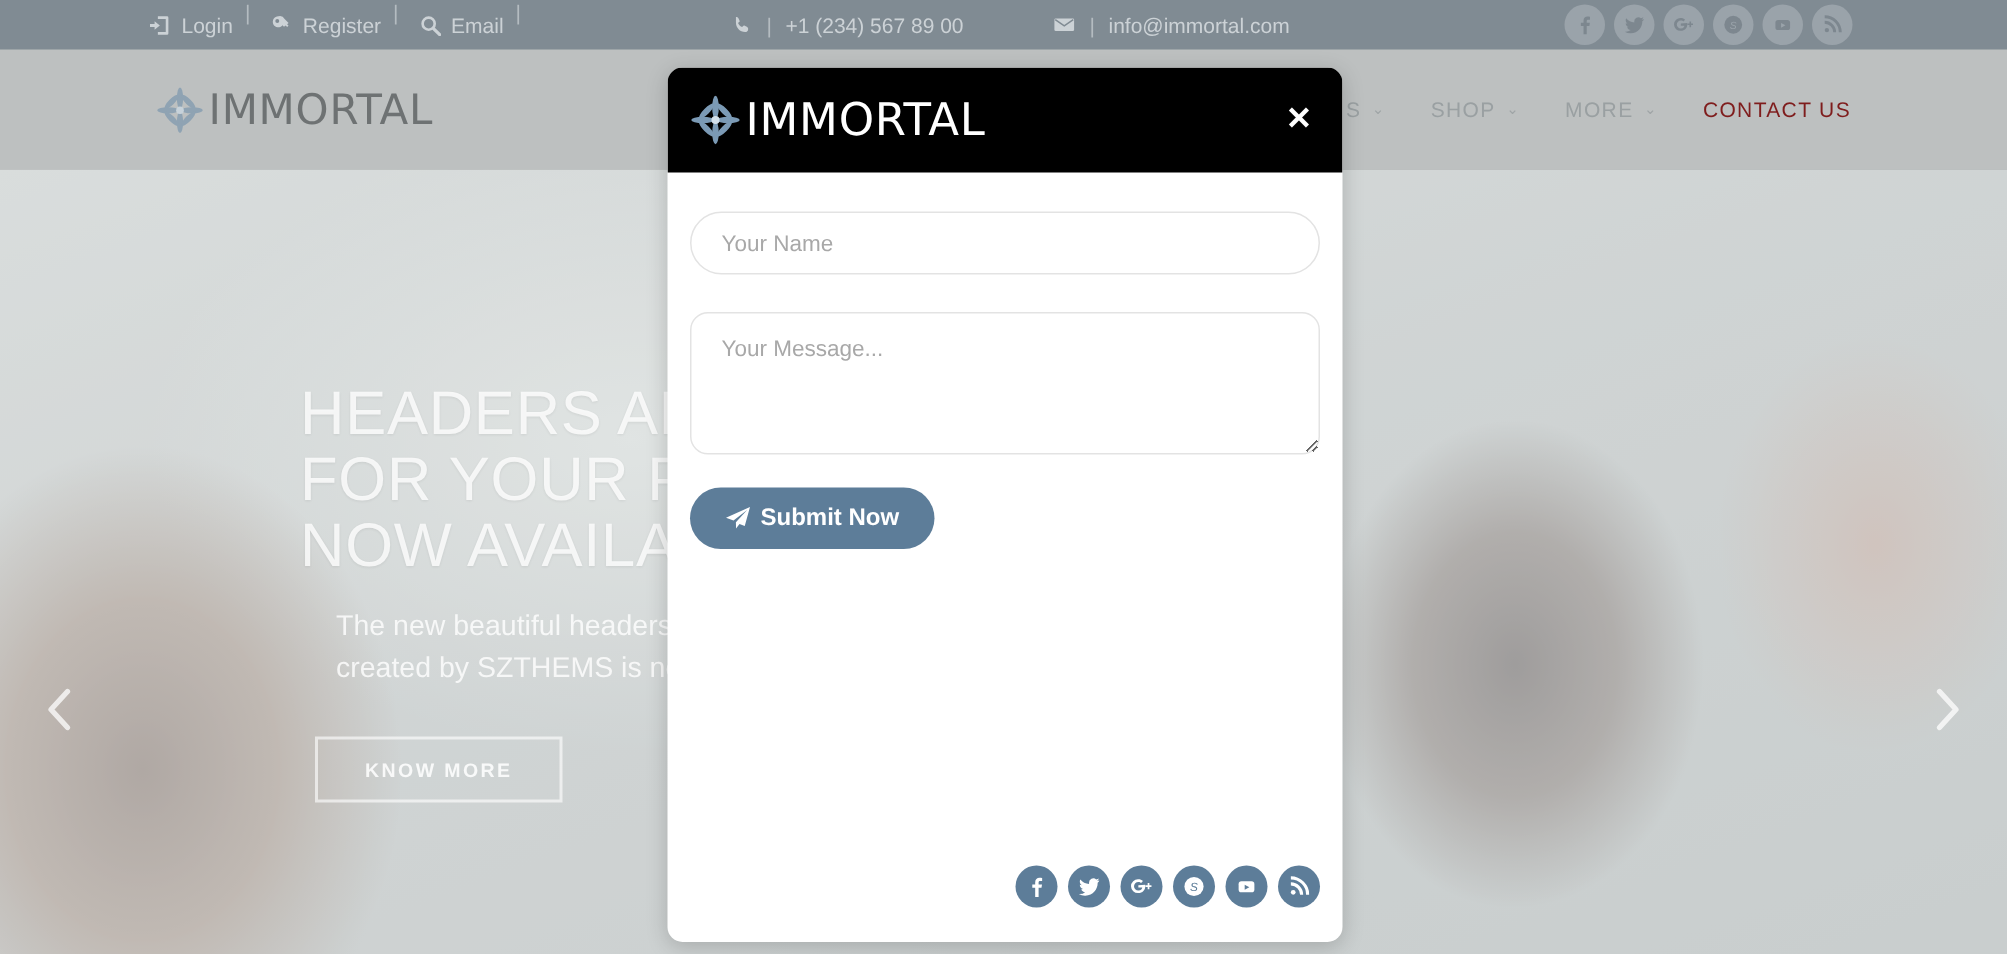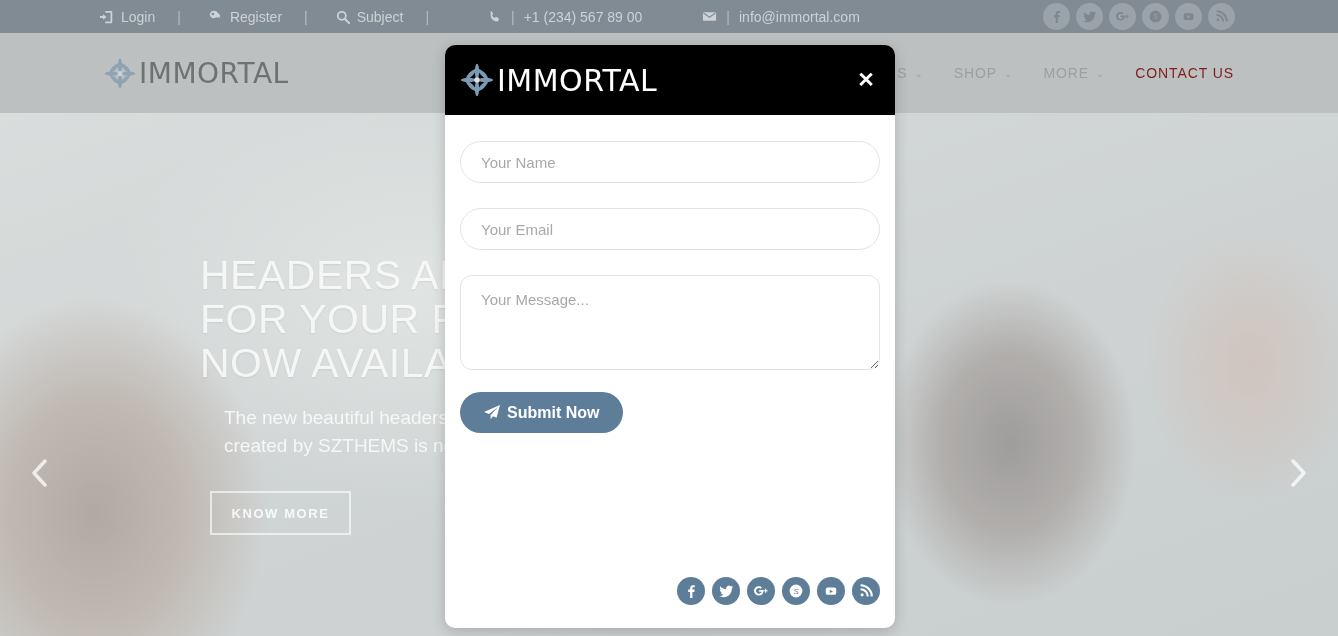--- a/index.html
+++ b/index.html
@@ -42,21 +42,21 @@
   }
   .hero-sub {
     position: absolute; left: 200px; top: 291px;
     font-size: 19px; line-height: 28px;
     color: rgba(255,255,255,0.80);
     white-space: pre-line;
     margin-left: 24px;
   }
   .know-more {
     position: absolute; left: 210px; top: 378px;
-    width: 141px; height: 44px;
+    width: 165px; height: 44px;
     border: 2px solid rgba(255,255,255,0.62);
     color: rgba(255,255,255,0.85);
     font-size: 13px; font-weight: bold; letter-spacing: 1.6px;
     display: flex; align-items: center; justify-content: center;
     cursor: pointer; background: transparent;
   }
   .slider-arrow {
     position: absolute; top: 340px;
     width: 34px; height: 40px; cursor: pointer;
     opacity: .75;
@@ -68,21 +68,21 @@
   
   .topbar {
     position: absolute; left:0; top:0; width: 100%; height: 33px;
     background: #808b93;
     color: #d8dde0;
     font-size: 14px;
     z-index: 5;
   }
   .topbar-left {
     position: absolute; left: 100px; top: 0; height: 33px;
-    display: flex; align-items: center; gap: 20px;
+    display: flex; gap: 6px;
   }
   .topbar-left .tb-link { display:flex; align-items:center; gap:7px; cursor:pointer; color:#ccd2d6; }
   .topbar-left .sep { color:#b4bcc1; margin: 0 8px 0 2px;}
   .topbar-mid {
     position: absolute; left: 488px; top: 0; height: 33px;
     display: flex; align-items: center; gap: 60px;
   }
   .tb-info { display:flex; align-items:center; gap:9px; color:#ccd2d6; }
   .tb-info .bar { color:#b4bcc1; }
   .topbar-social {
@@ -233,21 +233,21 @@
           <path d="M5.2 1a4.2 4.2 0 103.2 6.9l1.1 1.1 1.3-1 1.1 1.2 1.1-1-1.1-1.2 1.1-1-3-3A4.2 4.2 0 005.2 1zm-.8 2.1a1.5 1.5 0 110 3 1.5 1.5 0 010-3z" fill="#ccd2d6"></path>
         </svg>
         <span>Register</span>
       </span>
       <span class="sep">|</span>
       <span class="tb-link">
         <svg viewBox="0 0 16 16" width="14" height="14">
           <circle cx="6.6" cy="6.6" r="4.6" fill="none" stroke="#ccd2d6" stroke-width="2"></circle>
           <path d="M10.3 10.3L15 15" stroke="#ccd2d6" stroke-width="2.4" stroke-linecap="round"></path>
         </svg>
-        <span>Subject</span>
+        <span>Email</span>
       </span>
       <span class="sep">|</span>
     </div>
 
     <div class="topbar-mid">
       <span class="tb-info">
         <svg viewBox="0 0 16 16" width="14" height="14">
           <path d="M3 1.5c1 0 1.5.3 1.9 1l.8 1.6c.3.6.1 1-.3 1.3l-.8.6c.5 1.4 1.8 2.7 3.2 3.2l.6-.8c.3-.4.8-.6 1.3-.3l1.6.8c.7.4 1 .9 1 1.9 0 1.3-1 2.2-2.3 2.2C6.1 13 3 9.9 3 5.8 3 4.5 3 1.5 3 1.5z" fill="#ccd2d6"></path>
         </svg>
         <span class="bar">|</span>
@@ -357,21 +357,20 @@
             <circle cx="20" cy="20" r="3.2" fill="#d3e0ea"></circle>
           </g>
         </svg>
         <span class="modal-logo-text">IMMORTAL</span>
       </span>
       <button class="modal-close">✕</button>
     </div>
 
     <div class="modal-body">
       <input class="field" type="text" placeholder="Your Name" style="">
-      <input class="field" type="text" placeholder="Your Email" style="">
       <textarea class="field" placeholder="Your Message..." style=""></textarea>
 
       <button class="submit-btn">
         <svg viewBox="0 0 16 16">
           <path d="M16 0L0 7.1l5 1.9L14.1 2 6.6 10.1l.1 4.2 2.3-3 3.5 1.4z"></path>
         </svg>
         <span>Submit Now</span>
       </button>
     </div>
 

